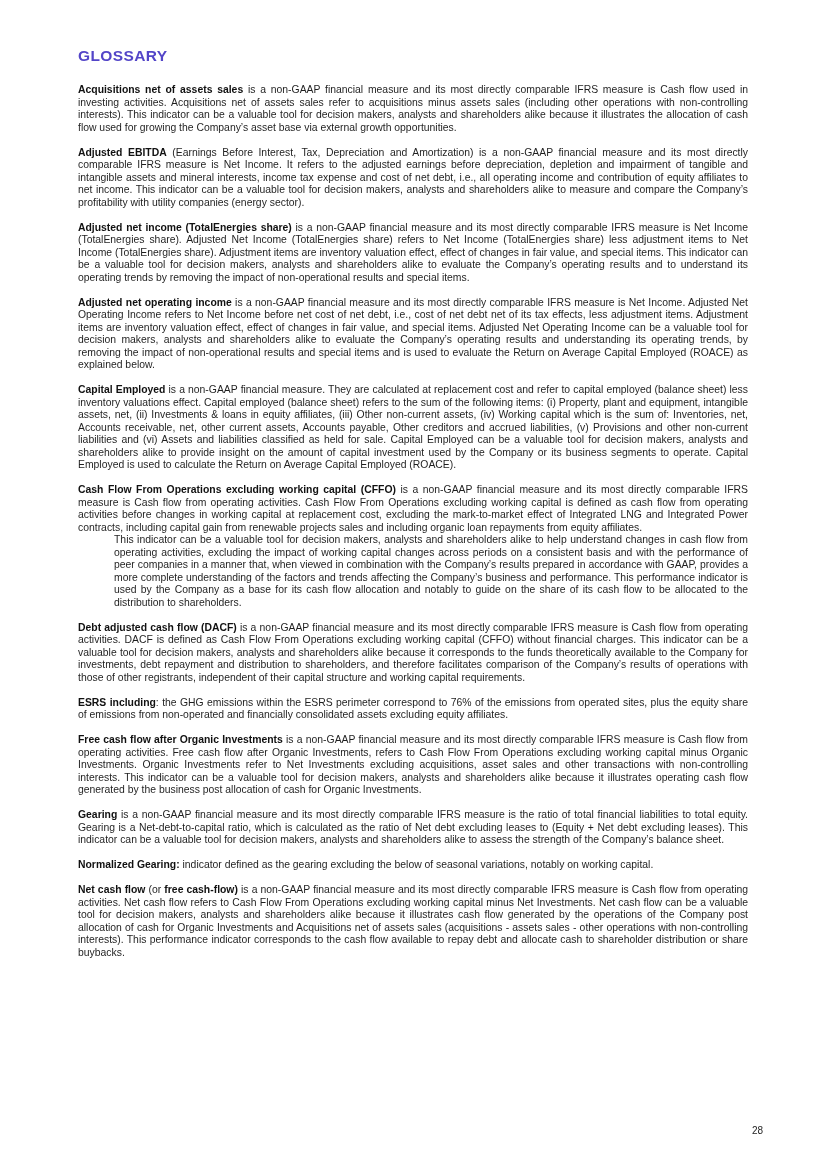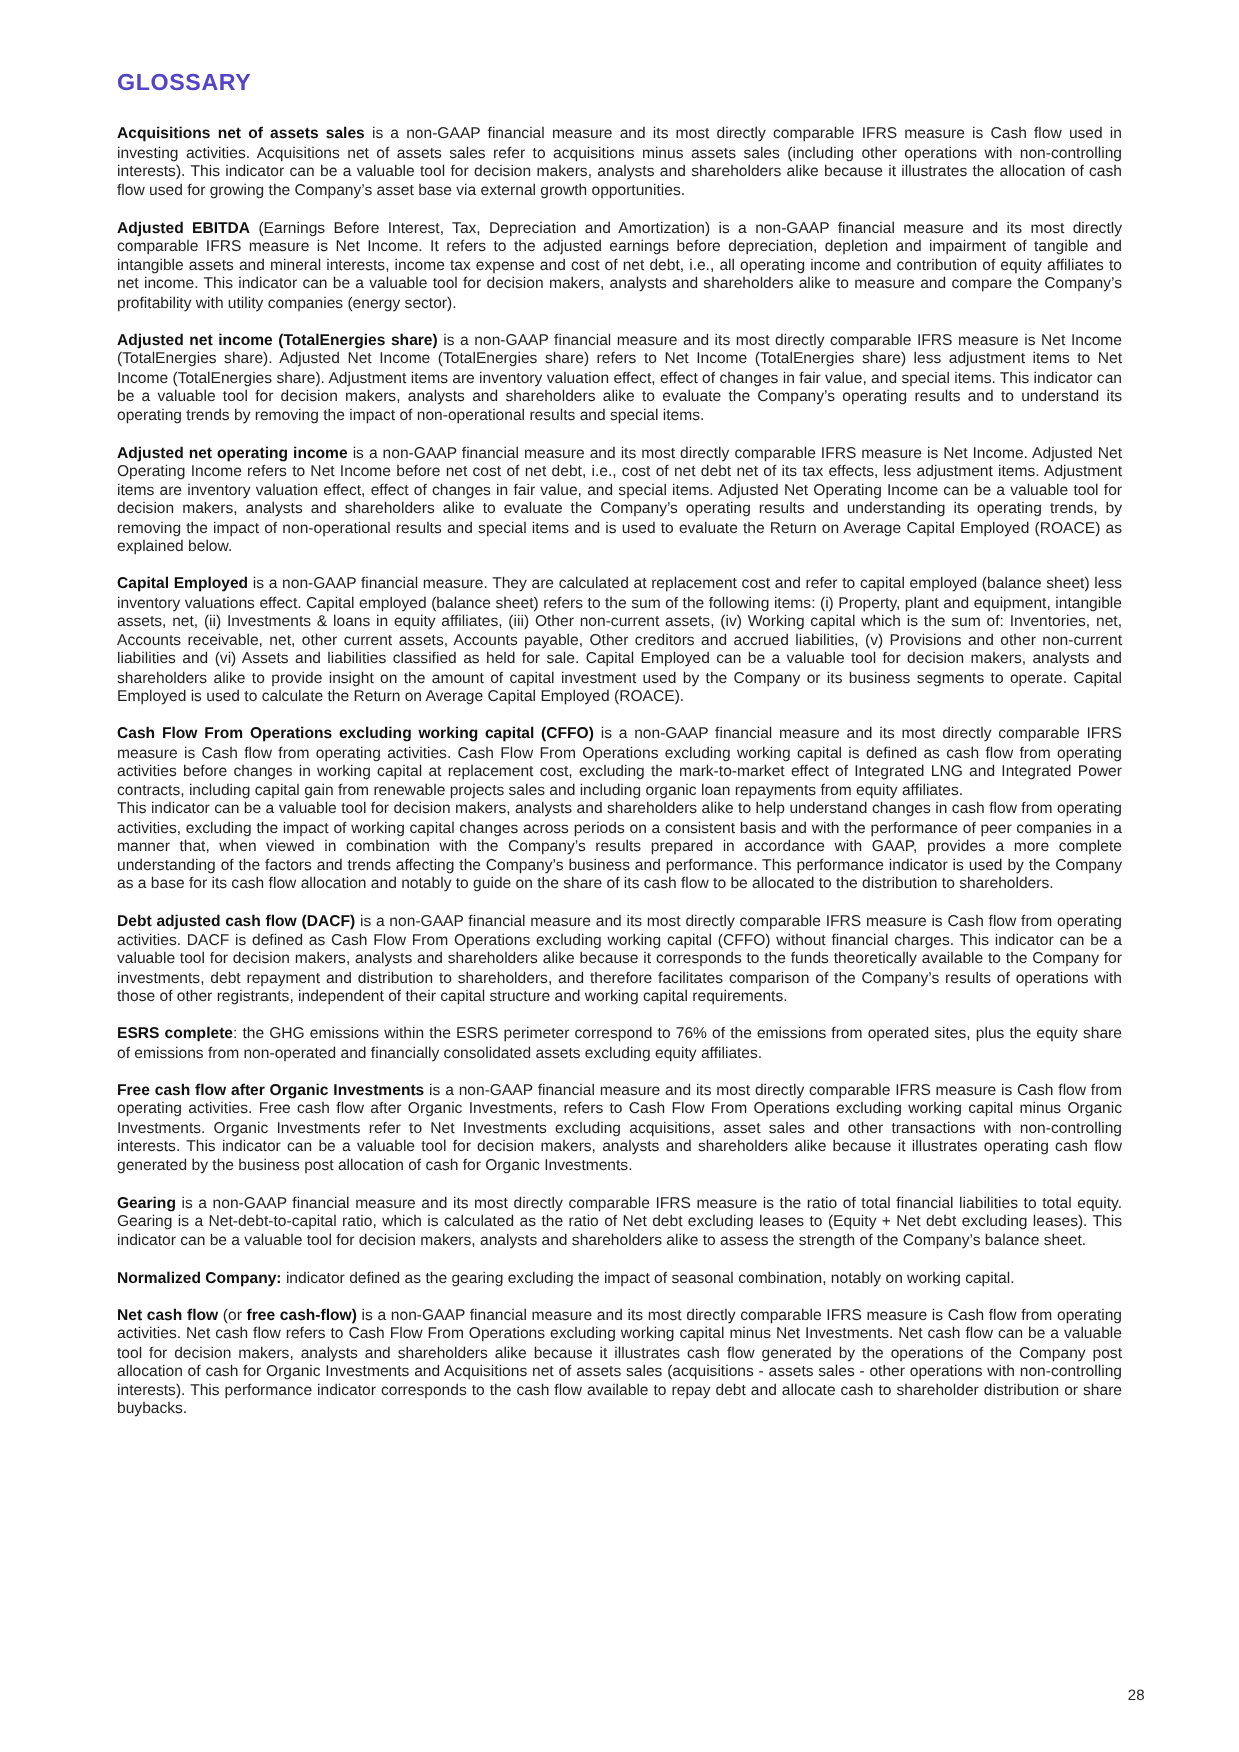--- a/index.html
+++ b/index.html
@@ -36,20 +36,21 @@
     line-height: 12.5px;
     text-align: justify;
     color: #1f1f1f;
   }
   p.entry b {
     color: #111111;
   }
   .block {
     display: block;
     text-align: justify;
+    margin-left: 36px;
   }
   .page-number {
     position: absolute;
     right: 43px;
     top: 1125px;
     font-size: 10px;
     color: #1f1f1f;
   }
 </style>
 </head>
@@ -67,26 +68,26 @@
     <p class="entry"><b>Adjusted net income (TotalEnergies share)</b><span> is a non-GAAP financial measure and its most directly comparable IFRS measure is Net Income (TotalEnergies share). Adjusted Net Income (TotalEnergies share) refers to Net Income (TotalEnergies share) less adjustment items to Net Income (TotalEnergies share). Adjustment items are inventory valuation effect, effect of changes in fair value, and special items. This indicator can be a valuable tool for decision makers, analysts and shareholders alike to evaluate the Company’s operating results and to understand its operating trends by removing the impact of non-operational results and special items.</span></p>
 
     <p class="entry"><b>Adjusted net operating income</b><span> is a non-GAAP financial measure and its most directly comparable IFRS measure is Net Income. Adjusted Net Operating Income refers to Net Income before net cost of net debt, i.e., cost of net debt net of its tax effects, less adjustment items. Adjustment items are inventory valuation effect, effect of changes in fair value, and special items. Adjusted Net Operating Income can be a valuable tool for decision makers, analysts and shareholders alike to evaluate the Company’s operating results and understanding its operating trends, by removing the impact of non-operational results and special items and is used to evaluate the Return on Average Capital Employed (ROACE) as explained below.</span></p>
 
     <p class="entry"><b>Capital Employed</b><span> is a non-GAAP financial measure. They are calculated at replacement cost and refer to capital employed (balance sheet) less inventory valuations effect. Capital employed (balance sheet) refers to the sum of the following items: (i) Property, plant and equipment, intangible assets, net, (ii) Investments &amp; loans in equity affiliates, (iii) Other non-current assets, (iv) Working capital which is the sum of: Inventories, net, Accounts receivable, net, other current assets, Accounts payable, Other creditors and accrued liabilities, (v) Provisions and other non-current liabilities and (vi) Assets and liabilities classified as held for sale. Capital Employed can be a valuable tool for decision makers, analysts and shareholders alike to provide insight on the amount of capital investment used by the Company or its business segments to operate. Capital Employed is used to calculate the Return on Average Capital Employed (ROACE).</span></p>
 
     <p class="entry"><b>Cash Flow From Operations excluding working capital (CFFO)</b><span> is a non-GAAP financial measure and its most directly comparable IFRS measure is Cash flow from operating activities. Cash Flow From Operations excluding working capital is defined as cash flow from operating activities before changes in working capital at replacement cost, excluding the mark-to-market effect of Integrated LNG and Integrated Power contracts, including capital gain from renewable projects sales and including organic loan repayments from equity affiliates.</span><span class="block">This indicator can be a valuable tool for decision makers, analysts and shareholders alike to help understand changes in cash flow from operating activities, excluding the impact of working capital changes across periods on a consistent basis and with the performance of peer companies in a manner that, when viewed in combination with the Company’s results prepared in accordance with GAAP, provides a more complete understanding of the factors and trends affecting the Company’s business and performance. This performance indicator is used by the Company as a base for its cash flow allocation and notably to guide on the share of its cash flow to be allocated to the distribution to shareholders.</span></p>
 
     <p class="entry"><b>Debt adjusted cash flow (DACF)</b><span> is a non-GAAP financial measure and its most directly comparable IFRS measure is Cash flow from operating activities. DACF is defined as Cash Flow From Operations excluding working capital (CFFO) without financial charges. This indicator can be a valuable tool for decision makers, analysts and shareholders alike because it corresponds to the funds theoretically available to the Company for investments, debt repayment and distribution to shareholders, and therefore facilitates comparison of the Company’s results of operations with those of other registrants, independent of their capital structure and working capital requirements.</span></p>
 
-    <p class="entry"><b>ESRS complete</b><span>: the GHG emissions within the ESRS perimeter correspond to 76% of the emissions from operated sites, plus the equity share of emissions from non-operated and financially consolidated assets excluding equity affiliates.</span></p>
+    <p class="entry"><b>ESRS including</b><span>: the GHG emissions within the ESRS perimeter correspond to 76% of the emissions from operated sites, plus the equity share of emissions from non-operated and financially consolidated assets excluding equity affiliates.</span></p>
 
     <p class="entry"><b>Free cash flow after Organic Investments</b><span> is a non-GAAP financial measure and its most directly comparable IFRS measure is Cash flow from operating activities. Free cash flow after Organic Investments, refers to Cash Flow From Operations excluding working capital minus Organic Investments. Organic Investments refer to Net Investments excluding acquisitions, asset sales and other transactions with non-controlling interests. This indicator can be a valuable tool for decision makers, analysts and shareholders alike because it illustrates operating cash flow generated by the business post allocation of cash for Organic Investments.</span></p>
 
     <p class="entry"><b>Gearing</b><span> is a non-GAAP financial measure and its most directly comparable IFRS measure is the ratio of total financial liabilities to total equity. Gearing is a Net-debt-to-capital ratio, which is calculated as the ratio of Net debt excluding leases to (Equity + Net debt excluding leases). This indicator can be a valuable tool for decision makers, analysts and shareholders alike to assess the strength of the Company’s balance sheet.</span></p>
 
-    <p class="entry"><b>Normalized Company:</b><span> indicator defined as the gearing excluding the impact of seasonal combination, notably on working capital.</span></p>
+    <p class="entry"><b>Normalized Gearing:</b><span> indicator defined as the gearing excluding the below of seasonal variations, notably on working capital.</span></p>
 
     <p class="entry"><b>Net cash flow</b><span> (or </span><b>free cash-flow)</b><span> is a non-GAAP financial measure and its most directly comparable IFRS measure is Cash flow from operating activities. Net cash flow refers to Cash Flow From Operations excluding working capital minus Net Investments. Net cash flow can be a valuable tool for decision makers, analysts and shareholders alike because it illustrates cash flow generated by the operations of the Company post allocation of cash for Organic Investments and Acquisitions net of assets sales (acquisitions - assets sales - other operations with non-controlling interests). This performance indicator corresponds to the cash flow available to repay debt and allocate cash to shareholder distribution or share buybacks.</span></p>
 
   </div>
 
   <div class="page-number">28</div>
 </div>
 
 </body></html>

